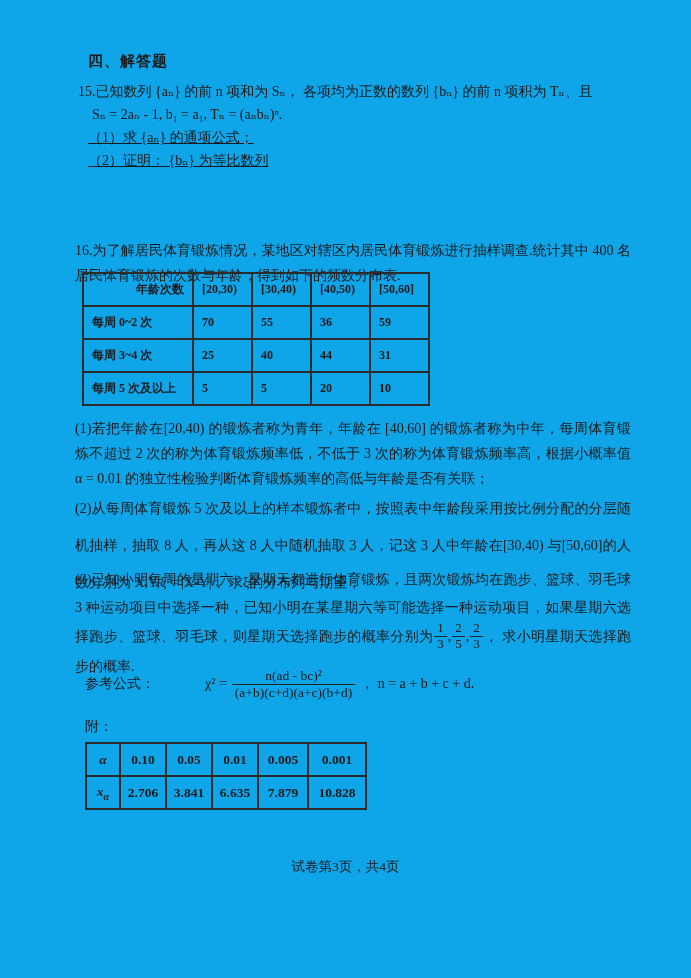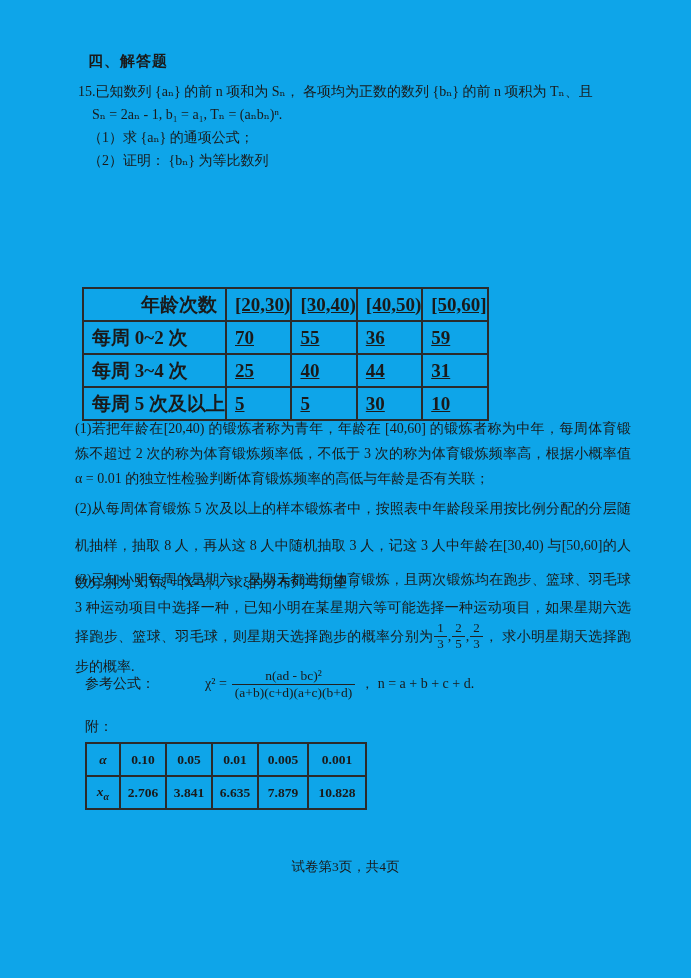--- a/index.html
+++ b/index.html
@@ -19,40 +19,40 @@
   }
   .section-title{
     position:absolute;left:88px;top:52px;
     font-size:15px;font-weight:bold;letter-spacing:1px;
   }
   .q15{
     position:absolute;left:78px;top:80px;width:552px;
     font-size:14px;line-height:23px;
   }
   .q15 .cont{margin-left:14px;}
-  .q15 .part{margin-left:10px;}
+  .q15 .part{margin-left:10px;text-decoration:underline;}
   .q16-intro{
     position:absolute;left:75px;top:238px;width:556px;
     font-size:14px;line-height:25px;text-align:justify;
   }
   table{border-collapse:collapse;table-layout:fixed;}
   .freq-table{
-    position:absolute;left:82px;top:287px;
-    font-size:19px;font-weight:600;
+    position:absolute;left:82px;top:272px;
+    font-size:12px;font-weight:600;
   }
   .freq-table td{
     border:2px solid #2b2b2b;
     height:31px;
     padding:0 0 0 8px;
     text-align:left;vertical-align:middle;
     overflow:hidden;white-space:nowrap;
   }
   .freq-table td.corner{text-align:right;padding:0 8px 0 0;}
   .col-label{width:100px;}
-  .col-val{width:49px;text-decoration:underline;}
+  .col-val{width:49px;}
   .para{
     position:absolute;left:75px;width:556px;
     font-size:14px;text-align:justify;
   }
   .para1{top:416px;line-height:25px;}
   .para2{top:490px;line-height:37px;}
   .para3{top:566px;line-height:28px;}
   .frac{
     display:inline-flex;flex-direction:column;
     text-align:center;vertical-align:middle;
@@ -100,20 +100,21 @@
 
   <div class="section-title">四、解答题</div>
 
   <div class="q15">
     <div>15.已知数列 {aₙ} 的前 n 项和为 Sₙ， 各项均为正数的数列 {bₙ} 的前 n 项积为 Tₙ、且</div>
     <div class="cont">Sₙ = 2aₙ - 1, b₁ = a₁, Tₙ = (aₙbₙ)ⁿ.</div>
     <div class="part">（1）求 {aₙ} 的通项公式；</div>
     <div class="part">（2）证明： {bₙ} 为等比数列</div>
   </div>
 
+  <div class="q16-intro">16.为了解居民体育锻炼情况，某地区对辖区内居民体育锻炼进行抽样调查.统计其中 400 名居民体育锻炼的次数与年龄，得到如下的频数分布表.</div>
 
   <table class="freq-table">
     <tbody>
         <tr>
       <td class="corner col-label">年龄次数</td>
       <td class="col-val">[20,30)</td>
       <td class="col-val">[30,40)</td>
       <td class="col-val">[40,50)</td>
       <td class="col-val">[50,60]</td>
     </tr>
@@ -128,21 +129,21 @@
       <td class="col-label">每周 3~4 次</td>
       <td class="col-val">25</td>
       <td class="col-val">40</td>
       <td class="col-val">44</td>
       <td class="col-val">31</td>
     </tr>
     <tr>
       <td class="col-label">每周 5 次及以上</td>
       <td class="col-val">5</td>
       <td class="col-val">5</td>
-      <td class="col-val">30</td>
+      <td class="col-val">20</td>
       <td class="col-val">10</td>
     </tr>
   </tbody>
     </table>
 
   <div class="para para1">(1)若把年龄在[20,40) 的锻炼者称为青年，年龄在 [40,60] 的锻炼者称为中年，每周体育锻炼不超过 2 次的称为体育锻炼频率低，不低于 3 次的称为体育锻炼频率高，根据小概率值 α = 0.01 的独立性检验判断体育锻炼频率的高低与年龄是否有关联；</div>
 
   <div class="para para2">(2)从每周体育锻炼 5 次及以上的样本锻炼者中，按照表中年龄段采用按比例分配的分层随机抽样，抽取 8 人，再从这 8 人中随机抽取 3 人，记这 3 人中年龄在[30,40) 与[50,60]的人数分别为 X,Y,ξ = |X-Y|， 求ξ的分布列与期望；</div>
 
   <div class="para para3"><span>(3)已知小明每周的星期六、星期天都进行体育锻炼，且两次锻炼均在跑步、篮球、羽毛球 3 种运动项目中选择一种，已知小明在某星期六等可能选择一种运动项目，如果星期六选择跑步、篮球、羽毛球，则星期天选择跑步的概率分别为</span><span class="frac">

